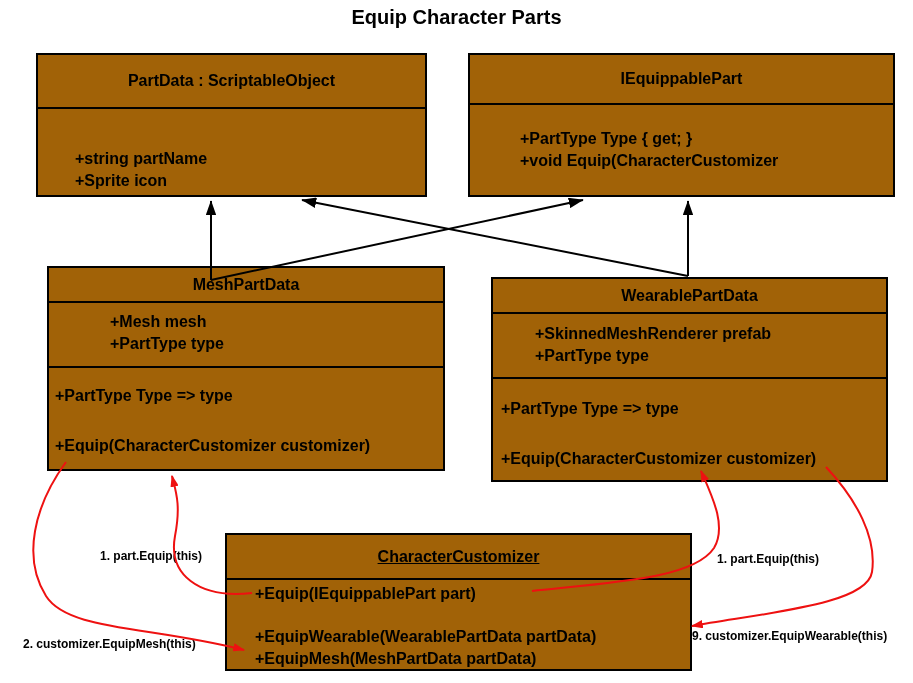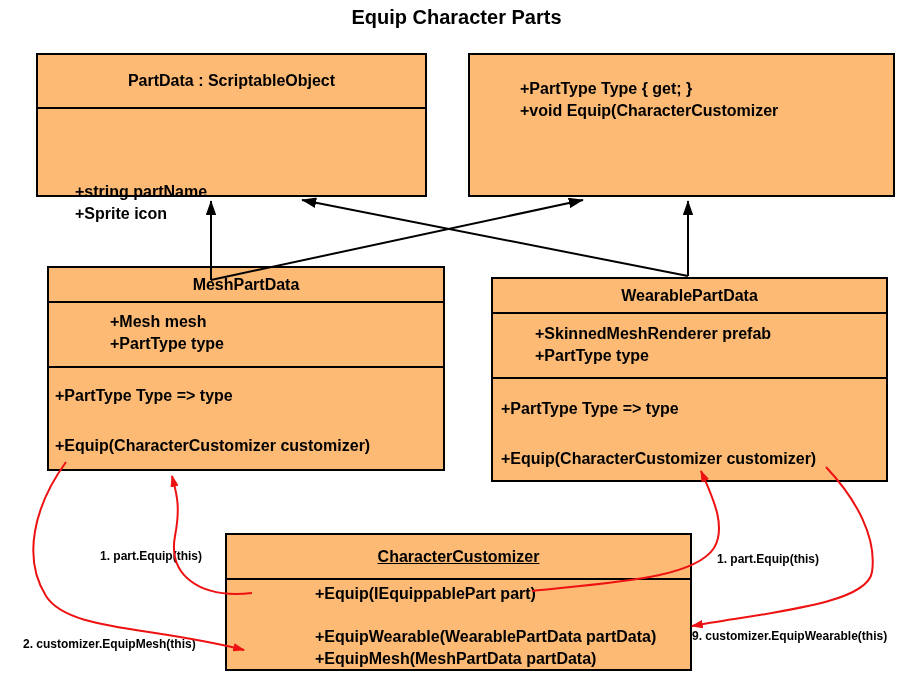--- a/index.html
+++ b/index.html
@@ -5,21 +5,21 @@
   html,body{margin:0;padding:0;background:#ffffff;}
   #canvas{
     position:relative;width:913px;height:683px;background:#ffffff;overflow:hidden;
     font-family:"Liberation Sans","DejaVu Sans",sans-serif;color:#000;border-radius:7px;
   }
   .title{
     position:absolute;left:0;right:0;top:6px;text-align:center;
     font-size:20px;font-weight:bold;letter-spacing:0;
   }
   .cls{
-    position:absolute;box-sizing:border-box;background:#fdba74;
+    position:absolute;box-sizing:border-box;background:#a16207;
     border:2px solid #000;
   }
   .cls-h{
     box-sizing:border-box;border-bottom:2px solid #000;
     display:flex;align-items:center;justify-content:center;
     font-size:16px;font-weight:bold;white-space:nowrap;
   }
   .sec{box-sizing:border-box;}
   .sec.divided{border-bottom:2px solid #000;}
   .m{
@@ -37,27 +37,28 @@
 </style>
 </head>
 <body>
 
 <div id="canvas">
 
   <div class="title">Equip Character Parts</div>
 
   <div class="cls" style="left:36px;top:53px;width:391px;height:144px;">
     <div class="cls-h" style="height:54px;">PartData : ScriptableObject</div>
-    <div class="sec" style="padding:39px 4px 0 37px;margin-top:33px;">
+    <div class="sec" style="padding:39px 4px 0 37px;">
       <div class="m">+string partName</div>
       <div class="m">+Sprite icon</div>
     </div>
   </div>
 
   <div class="cls" style="left:468px;top:53px;width:427px;height:144px;">
+    <div class="cls-h" style="height:50px;">IEquippablePart</div>
     <div class="sec" style="padding:23px 4px 0 50px;">
       <div class="m">+PartType Type { get; }</div>
       <div class="m">+void Equip(CharacterCustomizer</div>
     </div>
   </div>
 
   <div class="cls" style="left:47px;top:266px;width:398px;height:205px;">
     <div class="cls-h" style="height:35px;">MeshPartData</div>
     <div class="sec divided" style="height:65px;padding:8px 4px 0 61px;">
       <div class="m">+Mesh mesh</div>
@@ -76,21 +77,21 @@
       <div class="m">+PartType type</div>
     </div>
     <div class="sec" style="padding:19px 2px 0 8px;">
       <div class="m">+PartType Type =&gt; type</div>
       <div class="m gap24">+Equip(CharacterCustomizer customizer)</div>
     </div>
   </div>
 
   <div class="cls" style="left:225px;top:533px;width:467px;height:138px;">
     <div class="cls-h" style="height:45px;text-decoration:underline;">CharacterCustomizer</div>
-    <div class="sec" style="padding:3px 2px 0 40px;margin-left:48px;">
+    <div class="sec" style="padding:3px 2px 0 28px;">
       <div class="m">+Equip(IEquippablePart part)</div>
       <div class="m gap21">+EquipWearable(WearablePartData partData)</div>
       <div class="m">+EquipMesh(MeshPartData partData)</div>
     </div>
   </div>
 
   <div class="ann" style="left:100px;top:549px;">1. part.Equip(this)</div>
   <div class="ann" style="left:23px;top:637px;">2. customizer.EquipMesh(this)</div>
   <div class="ann" style="left:717px;top:552px;">1. part.Equip(this)</div>
   <div class="ann" style="left:692px;top:629px;">9. customizer.EquipWearable(this)</div>

